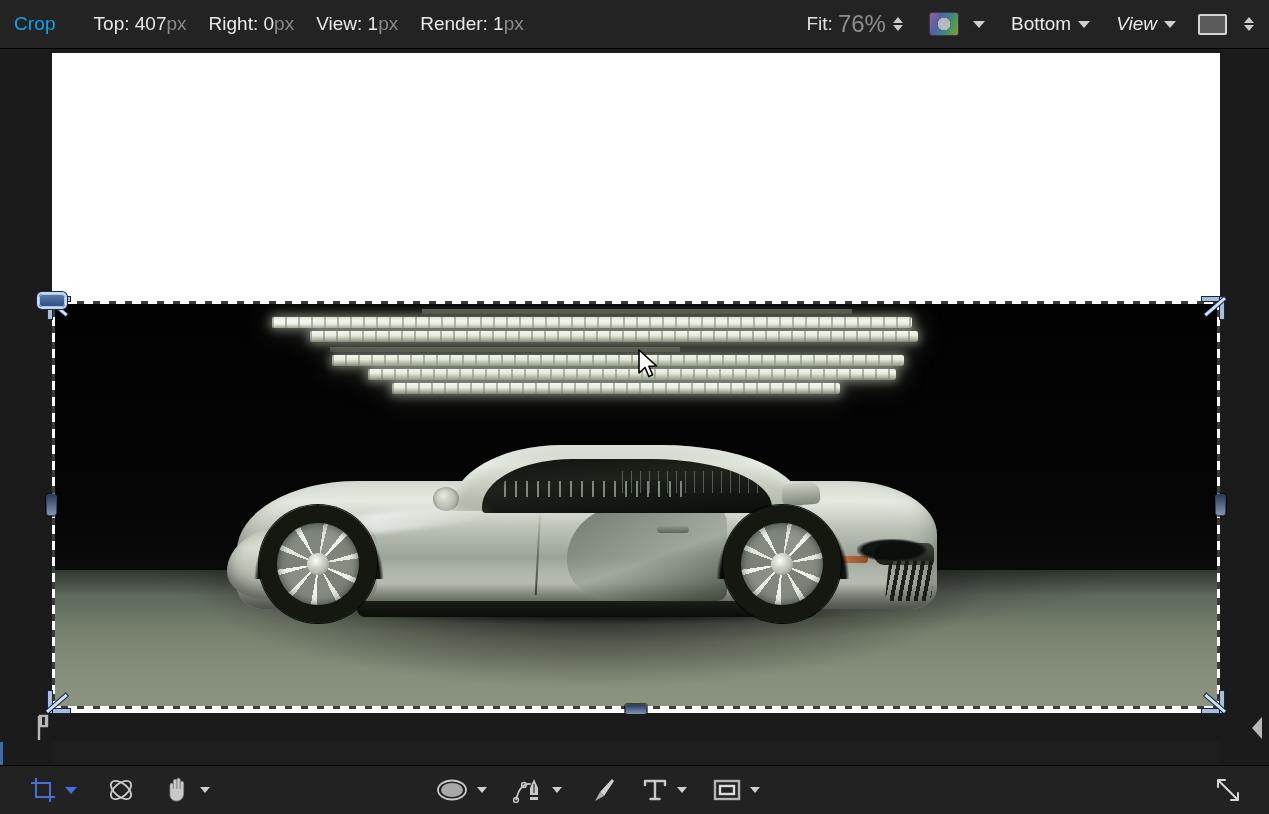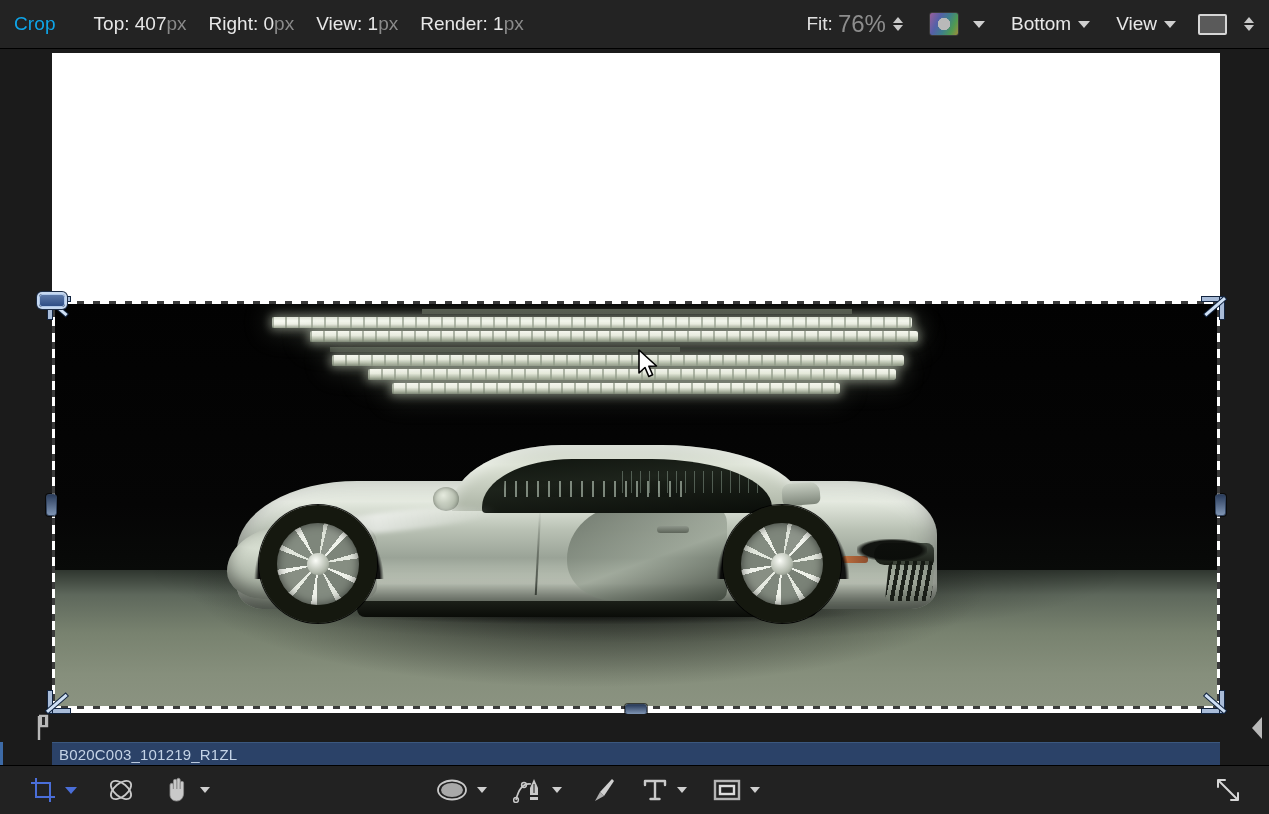--- a/index.html
+++ b/index.html
@@ -39,21 +39,21 @@
     width:30px; height:24px; border-radius:3px; margin-right:7px;
     background:
       radial-gradient(circle at 50% 50%, #b9b9b9 0 6px, rgba(0,0,0,0) 6.5px),
       linear-gradient(115deg,#9a5f9a 0%, #5560a8 30%, #3e7f8c 55%, #4f9a52 78%, #a08c3c 100%);
     border:1px solid #3a3a3a;
   }
   .chev { width:0;height:0;border-left:6px solid transparent;border-right:6px solid transparent;
           border-top:7px solid #cfcfcf; }
   .chev-sm { border-left-width:5px;border-right-width:5px;border-top-width:6px; }
   .menu-btn { display:flex; align-items:center; gap:7px; color:#e8e8e8; font-size:19px; margin-right:26px; cursor:default; }
-  .menu-btn.tight { margin-right:22px; }
+  .menu-btn.tight { margin-right:22px;font-style:italic; }
   .rect-icon { width:29px; height:21px; background:#5a5a5a; border:2px solid #d6d6d6; border-radius:2px; margin-right:8px;}
 
   
   .canvas-area {
     position:absolute; left:0; top:49px; width:1269px; height:665px;
     background:#1b1b1b;
   }
   .white-canvas {
     position:absolute; left:52px; top:4px; width:1168px; height:660px;
     background:#ffffff;
@@ -392,23 +392,20 @@
     </svg>
   </div>
   <div class="playhead-r">
     <svg width="16" height="28" viewBox="0 0 16 28">
       <path d="M13,3 L13,25 L3,14 Z" fill="#b9b9b9"></path>
     </svg>
   </div>
 
   <div class="namebar-left"></div>
   <div class="blue-tick"></div>
-  <div class="namebar">
-    <span>B020C003_101219_R1ZL</span>
-  </div>
   <div class="namebar-right"></div>
 
   <div class="botbar">
     <div class="bb-left">
 
       <div class="tool">
         <span>
           <svg width="26" height="26" viewBox="0 0 26 26">
             <path d="M6,1 L6,20 L25,20" fill="none" stroke="#4a6ed8" stroke-width="2"></path>
             <path d="M1,6 L20,6 L20,25" fill="none" stroke="#4a6ed8" stroke-width="2"></path>

